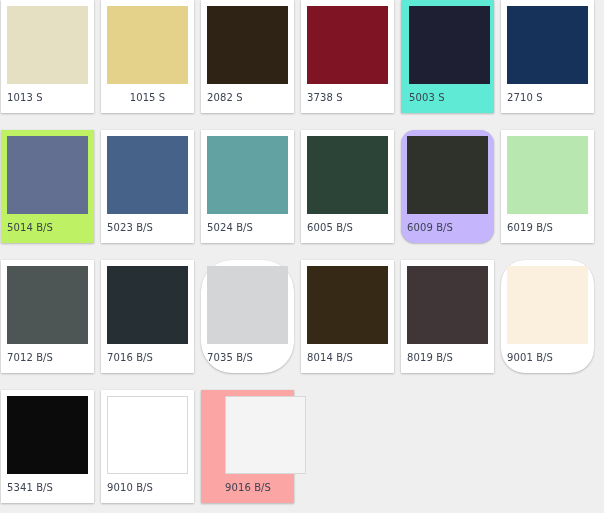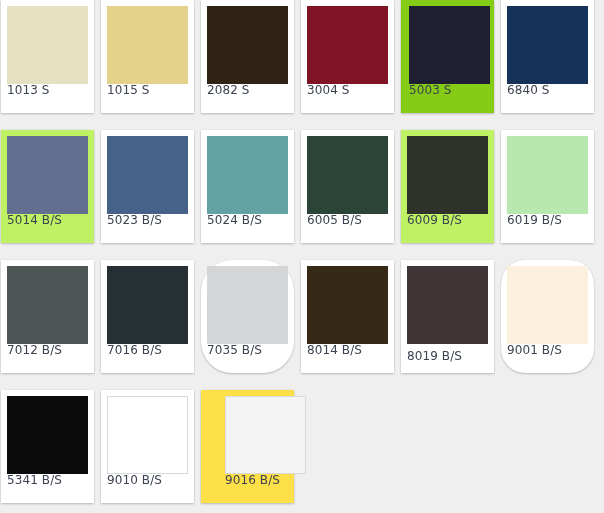--- a/index.html
+++ b/index.html
@@ -36,73 +36,74 @@
   .swatch-chip {
     width: 81px;
     height: 78px;
     box-sizing: border-box;
     flex: 0 0 auto;
   }
   .swatch-chip.bordered {
     border: 1px solid #d8d8d8;
   }
   .swatch-label {
-    font-size: 12px;
+    font-size: 10px;
     line-height: 13px;
     color: #3b4250;
+    margin-top: 7px;
     letter-spacing: 0.1px;
     white-space: nowrap;
     font-family: "DejaVu Sans", "Liberation Sans", sans-serif;
   }
 </style>
 </head>
 <body style="background: rgb(239, 239, 239);">
 
 <div id="swatch-grid" style="background: rgb(239, 239, 239);">
     <div class="swatch-card" style="background: rgb(255, 255, 255);">
       <div class="swatch-chip" title="1013 S" style="background: rgb(230, 224, 195);"></div>
       <div class="swatch-label" style="color: rgb(59, 66, 80);">1013 S</div>
     </div>
-    <div class="swatch-card" style="background: rgb(255, 255, 255);">
+    <div class="swatch-card" style="background: rgb(255, 255, 255); align-items: center;">
       <div class="swatch-chip" title="1015 S" style="background: rgb(229, 210, 138);"></div>
       <div class="swatch-label" style="color: rgb(59, 66, 80);">1015 S</div>
     </div>
     <div class="swatch-card" style="background: rgb(255, 255, 255);">
       <div class="swatch-chip" title="1247 S" style="background: rgb(47, 35, 22);"></div>
       <div class="swatch-label" style="color: rgb(59, 66, 80);">2082 S</div>
     </div>
     <div class="swatch-card" style="background: rgb(255, 255, 255);">
       <div class="swatch-chip" title="3004 S" style="background: rgb(126, 20, 36);"></div>
-      <div class="swatch-label" style="color: rgb(59, 66, 80);">3004 S</div>
+      <div class="swatch-label" style="color: rgb(59, 66, 80);">3738 S</div>
     </div>
-    <div class="swatch-card" style="background: #84cc16; padding-left: 8px;">
+    <div class="swatch-card" style="background: #5eead4; padding-left: 8px;">
       <div class="swatch-chip" title="5003 S" style="background: rgb(31, 31, 51);"></div>
       <div class="swatch-label" style="color: rgb(59, 66, 80);">5003 S</div>
     </div>
     <div class="swatch-card" style="background: rgb(255, 255, 255);">
       <div class="swatch-chip" title="5010 S" style="background: rgb(22, 50, 90);"></div>
-      <div class="swatch-label" style="color: rgb(59, 66, 80);">6840 S</div>
+      <div class="swatch-label" style="color: rgb(59, 66, 80);">2710 S</div>
     </div>
     <div class="swatch-card" style="background: #bef264;">
       <div class="swatch-chip" title="5014 B/S" style="background: rgb(99, 111, 144);"></div>
       <div class="swatch-label" style="color: rgb(59, 66, 80);">5014 B/S</div>
     </div>
     <div class="swatch-card" style="background: rgb(255, 255, 255);">
       <div class="swatch-chip" title="5023 B/S" style="background: rgb(70, 98, 137);"></div>
       <div class="swatch-label" style="color: rgb(59, 66, 80);">5023 B/S</div>
     </div>
     <div class="swatch-card" style="background: rgb(255, 255, 255);">
       <div class="swatch-chip" title="5024 B/S" style="background: rgb(98, 162, 162);"></div>
       <div class="swatch-label" style="color: rgb(59, 66, 80);">5024 B/S</div>
     </div>
     <div class="swatch-card" style="background: rgb(255, 255, 255);">
       <div class="swatch-chip" title="6005 B/S" style="background: rgb(44, 68, 55);"></div>
       <div class="swatch-label" style="color: rgb(59, 66, 80);">6005 B/S</div>
     </div>
-    <div class="swatch-card" style="background: #bef264;">
+    <div class="swatch-card" style="background: #c4b5fd; border-radius: 14px;">
       <div class="swatch-chip" title="6009 B/S" style="background: rgb(46, 50, 42);"></div>
       <div class="swatch-label" style="color: rgb(59, 66, 80);">6009 B/S</div>
     </div>
     <div class="swatch-card" style="background: rgb(255, 255, 255);">
       <div class="swatch-chip" title="6019 B/S" style="background: rgb(184, 231, 176);"></div>
       <div class="swatch-label" style="color: rgb(59, 66, 80);">6019 B/S</div>
     </div>
     <div class="swatch-card" style="background: rgb(255, 255, 255);">
       <div class="swatch-chip" title="7012 B/S" style="background: rgb(77, 86, 85);"></div>
       <div class="swatch-label" style="color: rgb(59, 66, 80);">7012 B/S</div>
@@ -112,33 +113,33 @@
       <div class="swatch-label" style="color: rgb(59, 66, 80);">7016 B/S</div>
     </div>
     <div class="swatch-card" style="background: rgb(255, 255, 255); border-radius: 31px;">
       <div class="swatch-chip" title="7035 B/S" style="background: rgb(211, 213, 214);"></div>
       <div class="swatch-label" style="color: rgb(59, 66, 80);">7035 B/S</div>
     </div>
     <div class="swatch-card" style="background: rgb(255, 255, 255);">
       <div class="swatch-chip" title="8014 B/S" style="background: rgb(54, 42, 23);"></div>
       <div class="swatch-label" style="color: rgb(59, 66, 80);">8014 B/S</div>
     </div>
-    <div class="swatch-card" style="background: rgb(255, 255, 255); gap: 6px;">
+    <div class="swatch-card" style="background: rgb(255, 255, 255);">
       <div class="swatch-chip" title="8019 B/S" style="background: rgb(64, 54, 56);"></div>
       <div class="swatch-label" style="color: rgb(59, 66, 80);">8019 B/S</div>
     </div>
     <div class="swatch-card" style="background: rgb(255, 255, 255); border-radius: 24px;">
       <div class="swatch-chip" title="9001 B/S" style="background: rgb(251, 240, 221);"></div>
       <div class="swatch-label" style="color: rgb(59, 66, 80);">9001 B/S</div>
     </div>
     <div class="swatch-card" style="background: rgb(255, 255, 255);">
       <div class="swatch-chip" title="9005 B/S" style="background: rgb(11, 11, 11);"></div>
       <div class="swatch-label" style="color: rgb(59, 66, 80);">5341 B/S</div>
     </div>
     <div class="swatch-card" style="background: rgb(255, 255, 255);">
       <div class="swatch-chip bordered" title="9010 B/S" style="background: rgb(255, 255, 255);"></div>
       <div class="swatch-label" style="color: rgb(59, 66, 80);">9010 B/S</div>
     </div>
-    <div class="swatch-card" style="background: #fde047; padding-left: 24px;">
+    <div class="swatch-card" style="background: #fca5a5; padding-left: 24px;">
       <div class="swatch-chip bordered" title="9016 B/S" style="background: rgb(244, 244, 244);"></div>
       <div class="swatch-label" style="color: rgb(59, 66, 80);">9016 B/S</div>
     </div>
   </div>
 
 </body></html>

